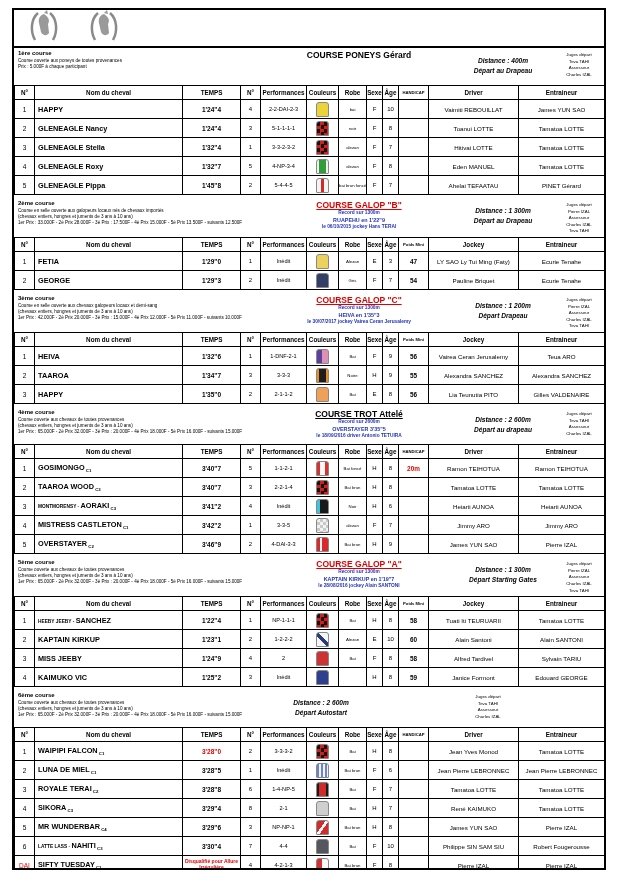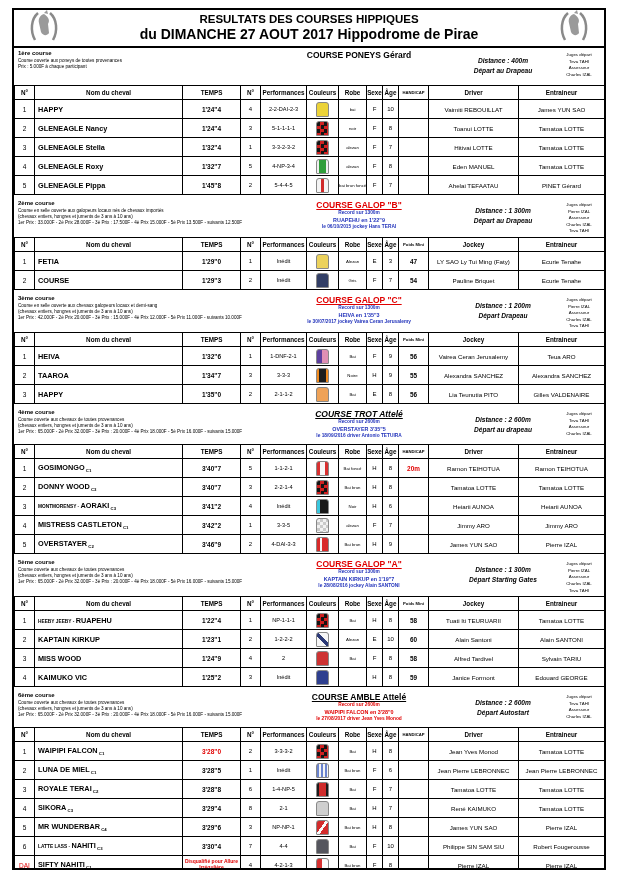--- a/index.html
+++ b/index.html
@@ -46,24 +46,20 @@
 
   <div class="hdrbox">
     <div class="logo">
       <svg width="30" height="34" viewBox="0 0 30 34">
         <path d="M6 31 C1 22 2 10 9 4" fill="none" stroke="#8a8a8a" stroke-width="2.5"></path>
         <path d="M24 31 C29 22 28 10 21 4" fill="none" stroke="#8a8a8a" stroke-width="2.5"></path>
         <path d="M15 5 c-4 1 -6 5 -5 9 l2 9 c2 4 6 4 8 1 l-1 -9 c2 -3 1 -7 -4 -10 z" fill="#9a9a9a"></path>
         <path d="M15 4 l3 -3 1 4 z" fill="#9a9a9a"></path>
       </svg>
     </div>
-    <div class="titles">
-      <div class="t1">RESULTATS DES COURSES HIPPIQUES</div>
-      <div class="t2">du DIMANCHE 27 AOUT 2017 Hippodrome de Pirae</div>
-    </div>
     <div class="logo">
       <svg width="30" height="34" viewBox="0 0 30 34">
         <path d="M6 31 C1 22 2 10 9 4" fill="none" stroke="#8a8a8a" stroke-width="2.5"></path>
         <path d="M24 31 C29 22 28 10 21 4" fill="none" stroke="#8a8a8a" stroke-width="2.5"></path>
         <path d="M15 5 c-4 1 -6 5 -5 9 l2 9 c2 4 6 4 8 1 l-1 -9 c2 -3 1 -7 -4 -10 z" fill="#9a9a9a"></path>
         <path d="M15 4 l3 -3 1 4 z" fill="#9a9a9a"></path>
       </svg>
     </div>
   </div>
 
@@ -275,21 +271,21 @@
               <td class="robe">Alezan</td>
               <td class="sx">E</td>
               <td class="sx">3</td>
               <td class="wt">47</td>
               <td class="ps">LY SAO Ly Tui Ming (Faty)</td>
               <td class="ps">Ecurie Tenahe</td>
               <td class="ps">Remy REY</td>
             </tr>
             <tr>
               <td class="pos b">2</td>
-              <td class="nm"><span>COURSE</span></td>
+              <td class="nm"><span>GEORGE</span></td>
               <td class="tm">1'29"3</td>
               <td class="sx">2</td>
               <td class="pf">Inédit</td>
               <td class="jc"><span class="jersey" style="background:#333f66"></span></td>
               <td class="robe">Gris</td>
               <td class="sx">F</td>
               <td class="sx">7</td>
               <td class="wt">54</td>
               <td class="ps">Pauline Briquet</td>
               <td class="ps">Ecurie Tenahe</td>
@@ -412,21 +408,21 @@
 
     <section>
       <div class="cinfo">
         <div class="cdesc">
             <div class="il b">4ème course</div>
             <div class="il">Course ouverte aux chevaux de toutes provenances</div>
             <div class="il">(chevaux entiers, hongres et juments de 3 ans à 10 ans)</div>
             <div class="il">1er Prix : 65.000F - 2è Prix 32.000F - 3è Prix : 20.000F - 4è Prix 18.000F - 5è Prix 16.000F - suivants 15.000F</div>
           </div>
         <div class="ccenter">
-          <div class="ctitle" style="color: rgb(0, 0, 0); text-decoration: underline; font-style: italic;">COURSE TROT Attelé</div>
+          <div class="ctitle" style="color: rgb(0, 0, 0); text-decoration: underline;">COURSE TROT Attelé</div>
           <div style="color: rgb(34, 51, 187);">
               <div class="rl">Record sur 2600m</div>
               <div class="rl b2">OVERSTAYER 3'35"5</div>
               <div class="rl">le 18/09/2016 driver Antonio TETUIRA</div>
             </div>
         </div>
         <div class="cdist">
           <div>Distance : 2 600m</div>
           <div>Départ au drapeau</div>
         </div>
@@ -481,21 +477,21 @@
               <td class="robe">Bai foncé</td>
               <td class="sx">H</td>
               <td class="sx">8</td>
               <td class="wt red">20m</td>
               <td class="ps">Ramon TEIHOTUA</td>
               <td class="ps">Ramon TEIHOTUA</td>
               <td class="ps">Ramon TEIHOTUA</td>
             </tr>
             <tr>
               <td class="pos b">2</td>
-              <td class="nm"><span>DONNY WOOD</span><span class="nsub"> C3</span></td>
+              <td class="nm"><span>TAAROA WOOD</span><span class="nsub"> C3</span></td>
               <td class="tm">3'40"7</td>
               <td class="sx">3</td>
               <td class="pf">2-2-1-4</td>
               <td class="jc"><span class="jersey" style="background:conic-gradient(#cf2020 25%,#141414 0 50%,#cf2020 0 75%,#141414 0) 0 0/7px 7px"></span></td>
               <td class="robe">Bai brun</td>
               <td class="sx">H</td>
               <td class="sx">8</td>
               <td class="wt"></td>
               <td class="ps">Tamatoa LOTTE</td>
               <td class="ps">Tamatoa LOTTE</td>
@@ -607,21 +603,21 @@
               <th class="c8">Âge</th>
               <th class="c9">Poids Mini</th>
               <th class="c10">Jockey</th>
               <th class="c11">Entraineur</th>
               <th class="c12">Propriétaires</th>
             </tr>
           </thead>
         <tbody>
             <tr>
               <td class="pos b">1</td>
-              <td class="nm"><span class="npre">HEEBY JEEBY - </span><span>RUAPEHU</span></td>
+              <td class="nm"><span class="npre">HEEBY JEEBY - </span><span>SANCHEZ</span></td>
               <td class="tm">1'22"4</td>
               <td class="sx">1</td>
               <td class="pf">NP-1-1-1</td>
               <td class="jc"><span class="jersey" style="background:conic-gradient(#cf2020 25%,#141414 0 50%,#cf2020 0 75%,#141414 0) 0 0/7px 7px"></span></td>
               <td class="robe">Bai</td>
               <td class="sx">H</td>
               <td class="sx">8</td>
               <td class="wt">58</td>
               <td class="ps">Tuati Iti TEURUARII</td>
               <td class="ps">Tamatoa LOTTE</td>
@@ -637,21 +633,21 @@
               <td class="robe">Alezan</td>
               <td class="sx">E</td>
               <td class="sx">10</td>
               <td class="wt">60</td>
               <td class="ps">Alain Santoni</td>
               <td class="ps">Alain SANTONI</td>
               <td class="ps">Alain SANTONI</td>
             </tr>
             <tr>
               <td class="pos b">3</td>
-              <td class="nm"><span>MISS WOOD</span></td>
+              <td class="nm"><span>MISS JEEBY</span></td>
               <td class="tm">1'24"9</td>
               <td class="sx">4</td>
               <td class="pf">2</td>
               <td class="jc"><span class="jersey" style="background:#ce3333"></span></td>
               <td class="robe">Bai</td>
               <td class="sx">F</td>
               <td class="sx">8</td>
               <td class="wt">58</td>
               <td class="ps">Alfred Tardivel</td>
               <td class="ps">Sylvain TARIU</td>
@@ -677,28 +673,20 @@
     </section>
 
     <section>
       <div class="cinfo">
         <div class="cdesc">
             <div class="il b">6ème course</div>
             <div class="il">Course ouverte aux chevaux de toutes provenances</div>
             <div class="il">(chevaux entiers, hongres et juments de 3 ans à 10 ans)</div>
             <div class="il">1er Prix : 65.000F - 2è Prix 32.000F - 3è Prix : 20.000F - 4è Prix 18.000F - 5è Prix 16.000F - suivants 15.000F</div>
           </div>
-        <div class="ccenter">
-          <div class="ctitle" style="color: rgb(0, 0, 0); text-decoration: underline;">COURSE AMBLE Attelé</div>
-          <div style="color: rgb(224, 0, 0);">
-              <div class="rl">Record sur 2600m</div>
-              <div class="rl b2">WAIPIPI FALCON en 3'28"0</div>
-              <div class="rl">le 27/08/2017 driver Jean Yves Monod</div>
-            </div>
-        </div>
         <div class="cdist">
           <div>Distance : 2 600m</div>
           <div>Départ Autostart</div>
         </div>
         <div class="coff">
             <div class="ol">Juges départ</div>
             <div class="ol">Teva TAHI</div>
             <div class="ol">Assesseur</div>
             <div class="ol">Charles IZAL</div>
           </div>
@@ -822,21 +810,21 @@
               <td class="robe">Bai</td>
               <td class="sx">F</td>
               <td class="sx">10</td>
               <td class="wt"></td>
               <td class="ps">Philippe SIN SAM SIU</td>
               <td class="ps">Robert Fougerousse</td>
               <td class="ps">Robert Fougerousse</td>
             </tr>
             <tr>
               <td class="pos b red">DAI</td>
-              <td class="nm"><span>SIFTY NAHITI</span><span class="nsub"> C1</span></td>
+              <td class="nm"><span>SIFTY TUESDAY</span><span class="nsub"> C1</span></td>
               <td class="tm red sm">Disqualifié pour Allure Irrégulière</td>
               <td class="sx">4</td>
               <td class="pf">4-2-1-3</td>
               <td class="jc"><span class="jersey" style="background:linear-gradient(90deg,#d63030 50%,#fafafa 50%)"></span></td>
               <td class="robe">Bai brun</td>
               <td class="sx">F</td>
               <td class="sx">8</td>
               <td class="wt"></td>
               <td class="ps">Pierre IZAL</td>
               <td class="ps">Pierre IZAL</td>

